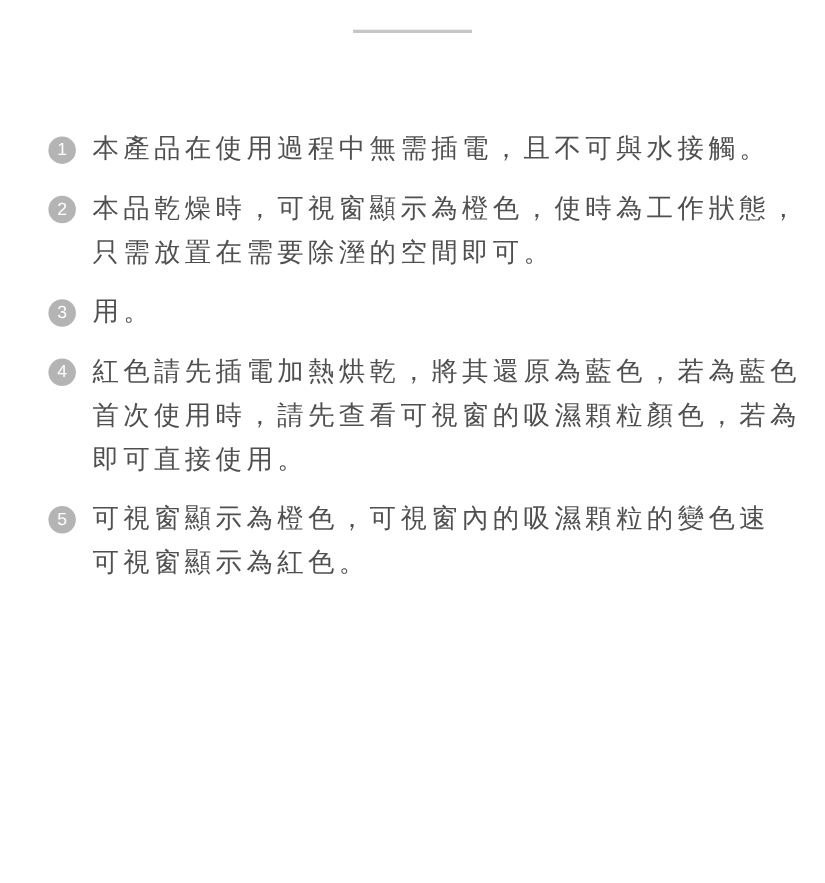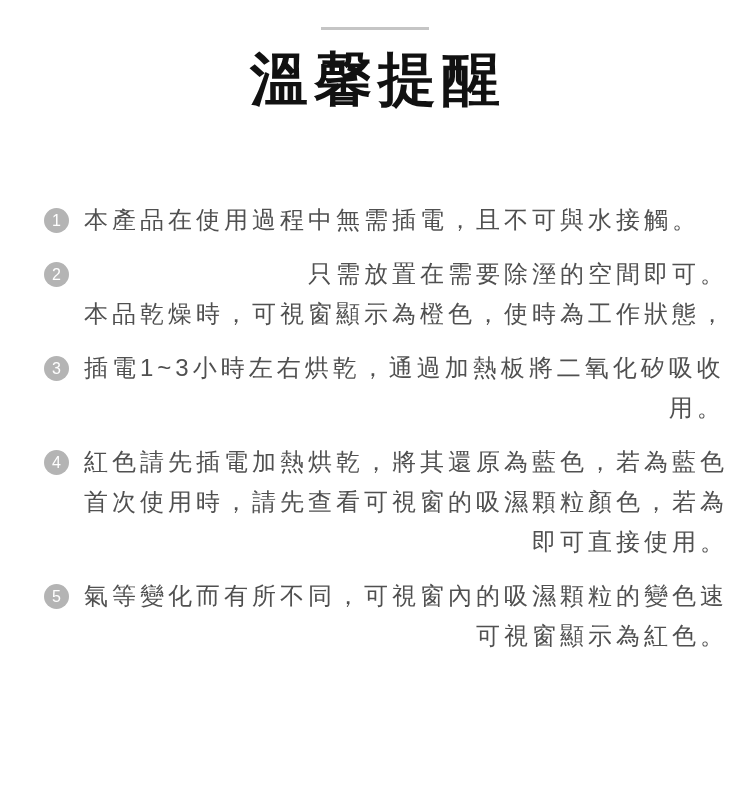--- a/index.html
+++ b/index.html
@@ -58,68 +58,65 @@
     text-align:center;
   }
   .notice-text{
     font-size:24px;
     line-height:40px;
     letter-spacing:4px;
     color:var(--text-color);
   }
   .notice-line{
     white-space:nowrap;
-    text-align:right;
   }
 </style>
 </head>
 <body>
 
 <div class="page">
 
   <div class="title-divider"></div>
 
-  <h1 class="page-title">溫馨提醒</h1>
 
   <ul class="notice-list">
 
     <li class="notice-item">
       <span class="notice-badge">1</span>
       <div class="notice-text">
         <div class="notice-line">本產品在使用過程中無需插電，且不可與水接觸。</div>
       </div>
     </li>
 
     <li class="notice-item">
       <span class="notice-badge">2</span>
       <div class="notice-text">
+        <div class="notice-line">本品乾燥時，可視窗顯示為橙色，使時為工作狀態，</div>
         <div class="notice-line">只需放置在需要除溼的空間即可。</div>
-        <div class="notice-line">本品乾燥時，可視窗顯示為橙色，使時為工作狀態，</div>
       </div>
     </li>
 
     <li class="notice-item">
       <span class="notice-badge">3</span>
       <div class="notice-text">
-        <div class="notice-line">插電1~3小時左右烘乾，通過加熱板將二氧化矽吸收</div>
         <div class="notice-line">用。</div>
       </div>
     </li>
 
     <li class="notice-item">
       <span class="notice-badge">4</span>
       <div class="notice-text">
         <div class="notice-line">紅色請先插電加熱烘乾，將其還原為藍色，若為藍色</div>
         <div class="notice-line">首次使用時，請先查看可視窗的吸濕顆粒顏色，若為</div>
         <div class="notice-line">即可直接使用。</div>
       </div>
     </li>
 
     <li class="notice-item">
       <span class="notice-badge">5</span>
       <div class="notice-text">
-        <div class="notice-line">氣等變化而有所不同，可視窗內的吸濕顆粒的變色速</div>
+        <div class="notice-line">可視窗顯示為橙色，可視窗內的吸濕顆粒的變色速</div>
         <div class="notice-line">可視窗顯示為紅色。</div>
       </div>
     </li>
 
   </ul>
 </div>
 
 </body></html>

